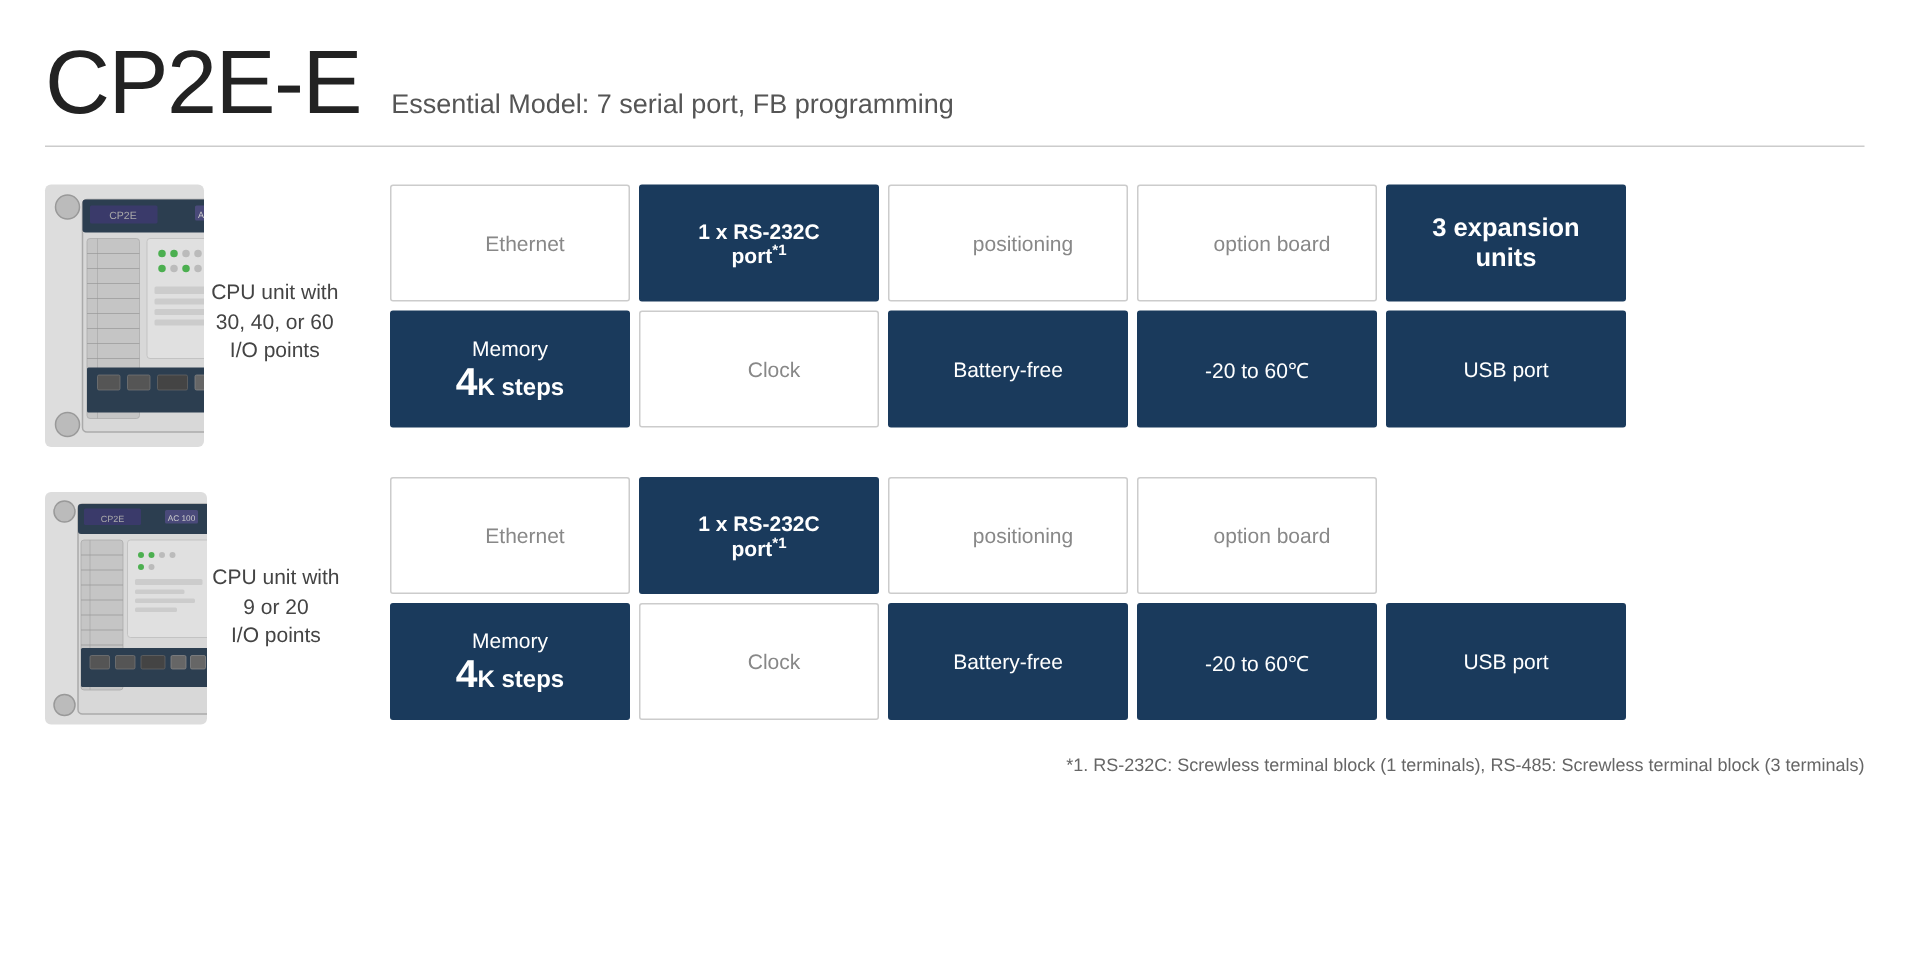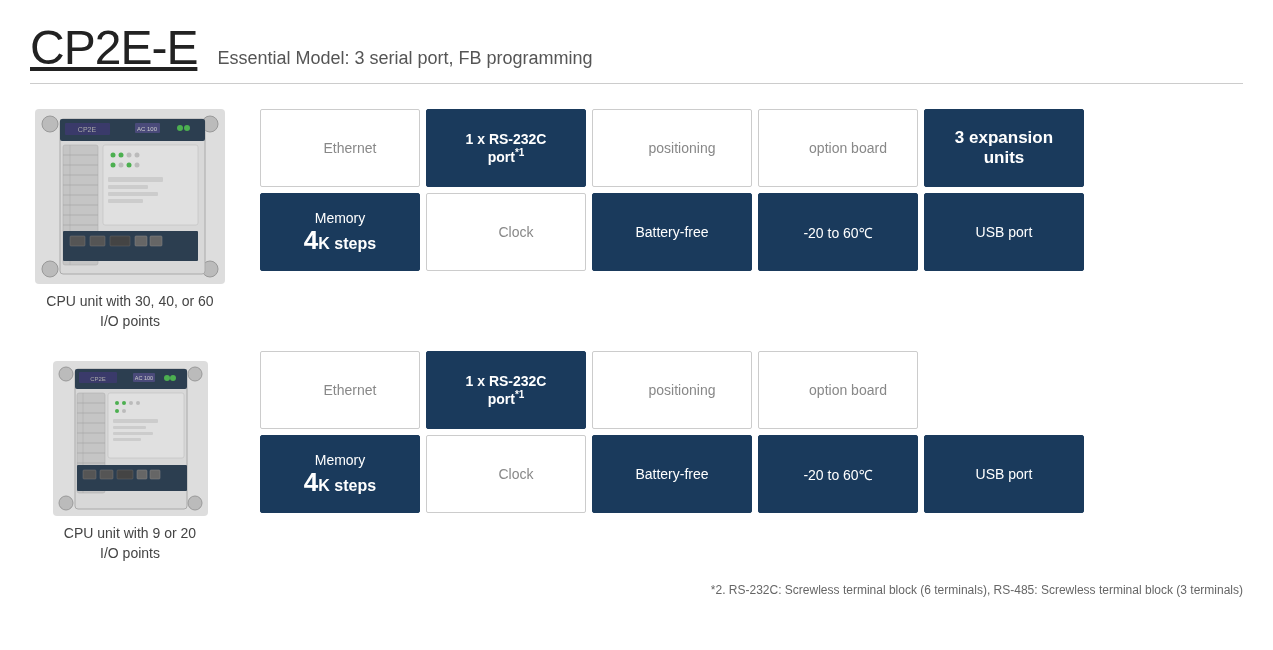--- a/index.html
+++ b/index.html
@@ -11,25 +11,24 @@
       min-height: 650px;
       padding: 20px 30px;
     }
     .header-section {
       display: flex;
       align-items: baseline;
       gap: 20px;
       margin-bottom: 8px;
     }
     .title {
-      font-size: 48px;
+      font-size: 60px;
       font-weight: 300;
       color: #222;
       letter-spacing: -1px;
-      text-decoration: underline;
     }
     .subtitle {
       font-size: 18px;
       color: #555;
       font-weight: 400;
     }
     .divider {
       border: none;
       border-top: 1px solid #ccc;
       margin-bottom: 25px;
@@ -39,21 +38,21 @@
       flex-direction: column;
       gap: 20px;
     }
     .product-row {
       display: flex;
       align-items: flex-start;
       gap: 30px;
     }
     .product-image-section {
       display: flex;
-      flex-direction: column;
+      flex-direction: row;
       align-items: center;
       width: 200px;
       flex-shrink: 0;
     }
     .cpu-image {
       width: 180px;
       height: 160px;
       background: #ddd;
       border-radius: 4px;
       position: relative;
@@ -116,21 +115,21 @@
       margin-top: 10px;
       padding-top: 10px;
     }
   </style>
 </head>
 <body>
 
 <div>
   <div class="header-section">
     <span class="title">CP2E-E</span>
-    <span class="subtitle">Essential Model: 3 serial port, FB programming</span>
+    <span class="subtitle">Essential Model: 7 serial port, FB programming</span>
   </div>
   <hr class="divider">
 
   <div class="main-content">
 
     <div class="product-row">
       <div class="product-image-section">
         <div class="cpu-image cpu-image-large">
           <svg width="190" height="175" viewBox="0 0 190 175" xmlns="http://www.w3.org/2000/svg">
 
@@ -327,14 +326,14 @@
             <span>-20 to 60℃</span>
           </div>
           <div class="feature-cell active">
             <span>USB port</span>
           </div>
         </div>
       </div>
     </div>
   </div>
 
-  <div class="footnote">*2. RS-232C: Screwless terminal block (6 terminals), RS-485: Screwless terminal block (3 terminals)</div>
+  <div class="footnote">*1. RS-232C: Screwless terminal block (1 terminals), RS-485: Screwless terminal block (3 terminals)</div>
 </div>
 
 </body></html>

